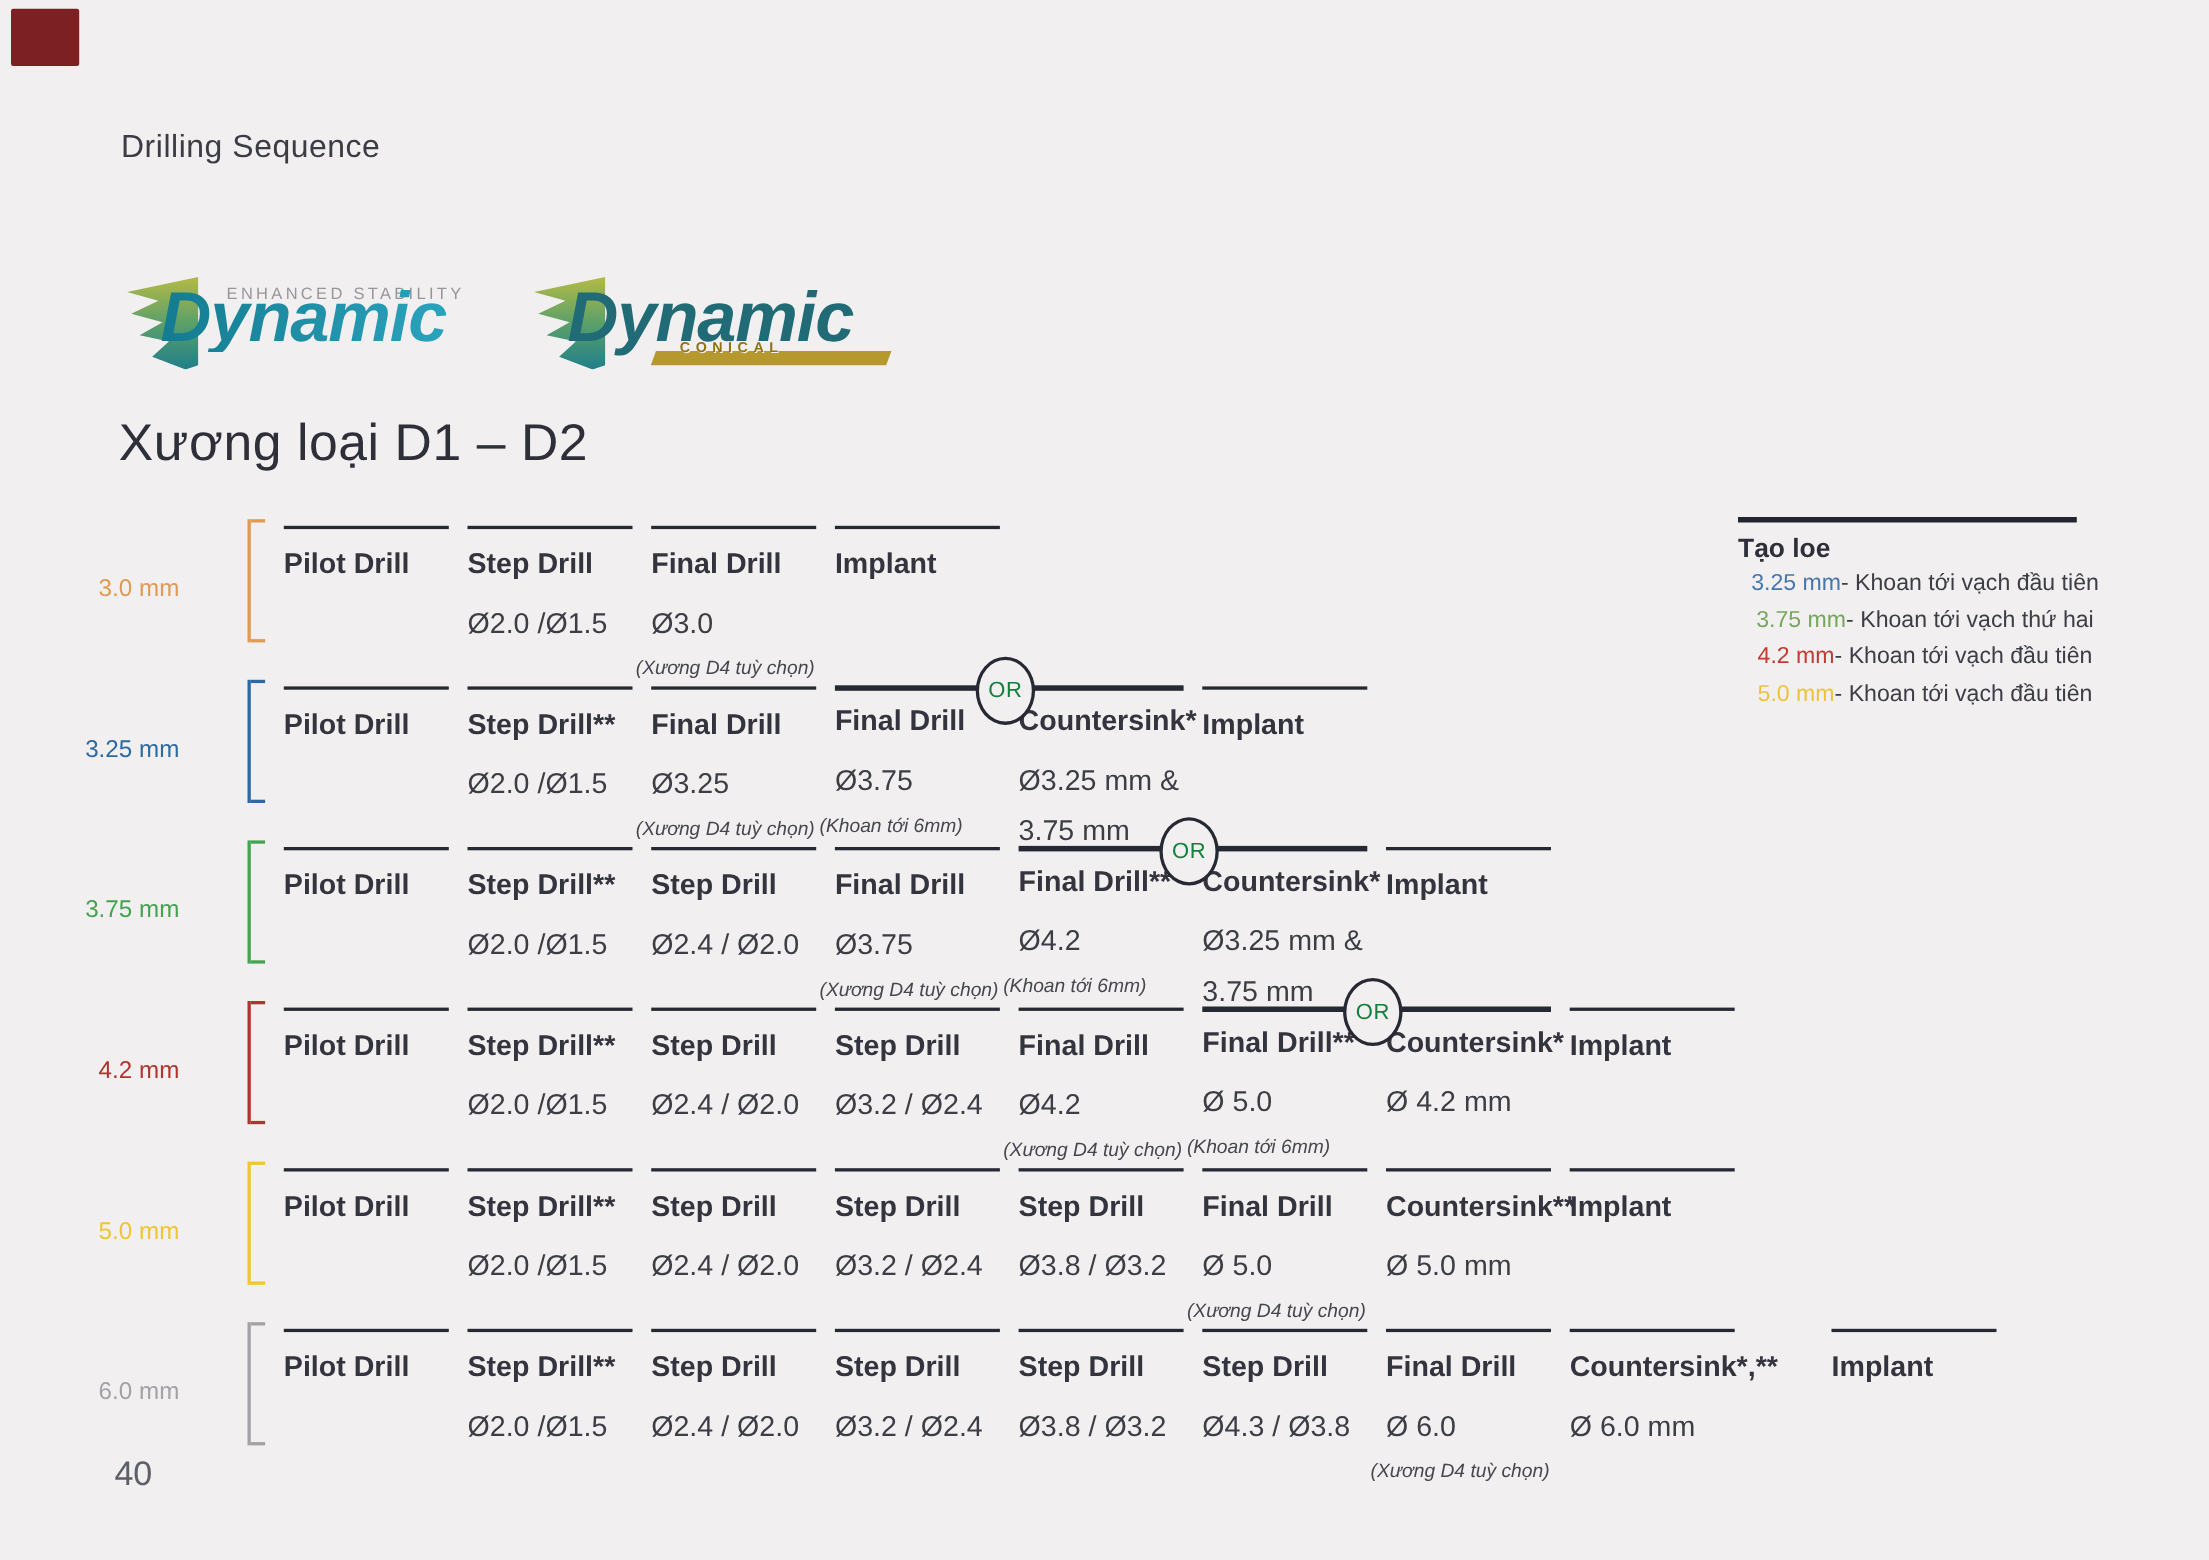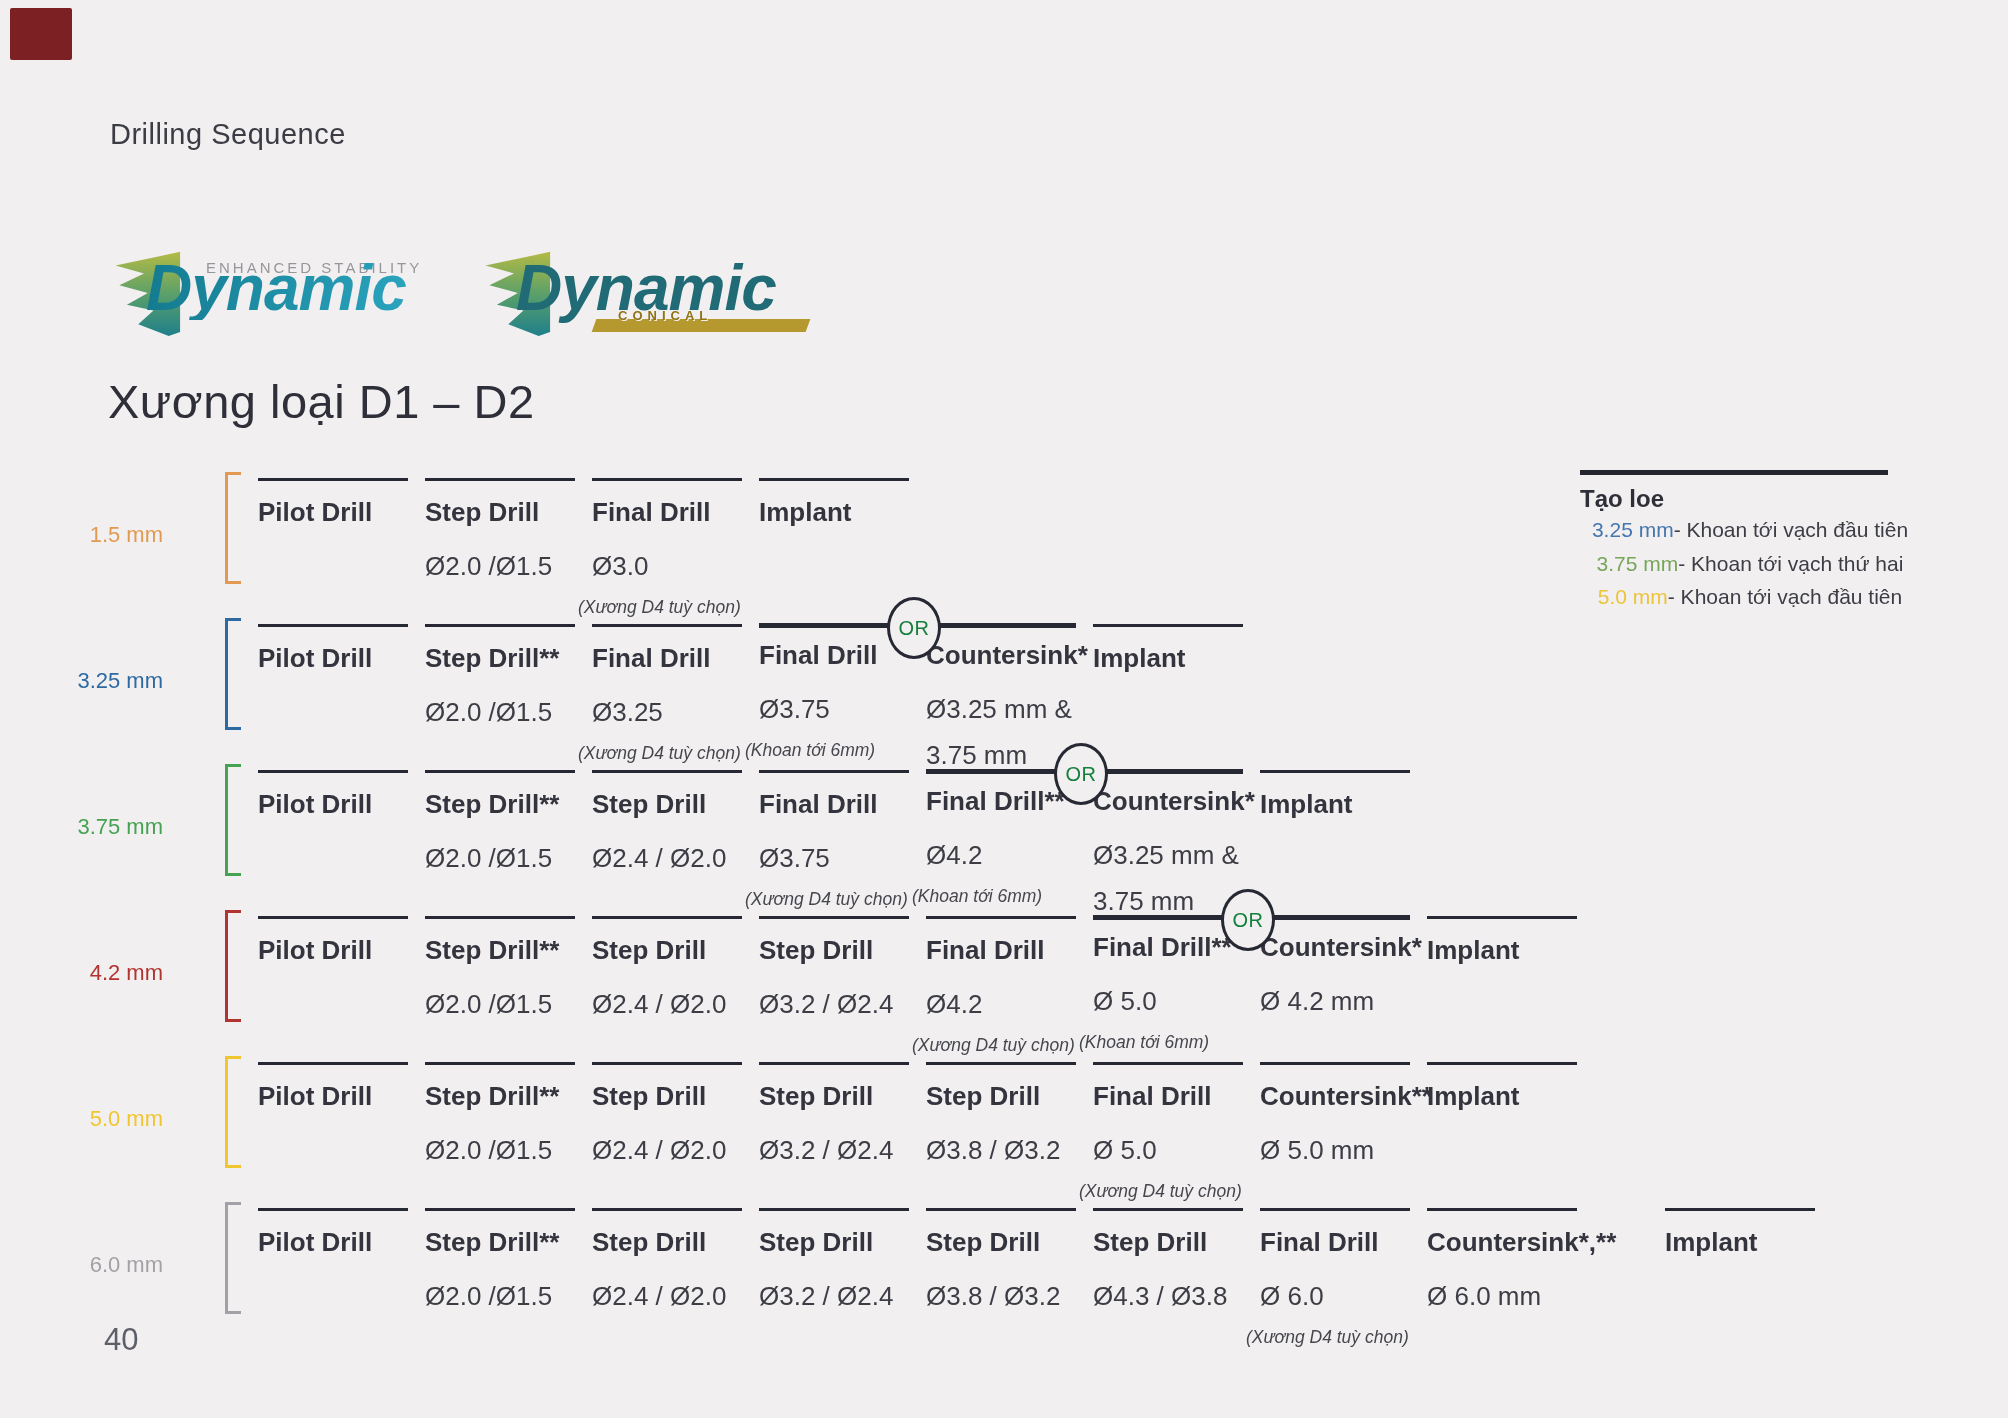--- a/index.html
+++ b/index.html
@@ -117,27 +117,28 @@
 </div>
 
 <div class="abs" id="bone-heading">Xương loại D1 – D2</div>
 
 <div class="abs" id="legend">
   <div class="legend-line"></div>
   <div class="legend-title">Tạo loe</div>
   <div id="legend-items">
       <div class="legend-item"><span class="legend-size" style="color: rgb(69, 118, 173);">3.25 mm</span><span class="legend-text">- Khoan tới vạch đầu tiên</span></div>
       <div class="legend-item"><span class="legend-size" style="color: rgb(118, 166, 90);">3.75 mm</span><span class="legend-text">- Khoan tới vạch thứ hai</span></div>
+      <div class="legend-item"><span class="legend-size" style="color: rgb(195, 58, 49);">4.2 mm</span><span class="legend-text">- Khoan tới vạch đầu tiên</span></div>
       <div class="legend-item"><span class="legend-size" style="color: rgb(236, 196, 58);">5.0 mm</span><span class="legend-text">- Khoan tới vạch đầu tiên</span></div>
     </div>
 </div>
 
 <div class="abs" id="drill-table">
     <div class="drow">
-      <div class="row-label" style="color: rgb(225, 154, 81);">1.5 mm</div>
+      <div class="row-label" style="color: rgb(225, 154, 81);">3.0 mm</div>
       <div class="row-bracket" style="color: rgb(225, 154, 81);"></div>
       <div class="cells">
         <div class="cell">
           <div class="overline"></div>
           <div class="cell-title">Pilot Drill</div>
         </div>
         <div class="cell">
           <div class="overline"></div>
           <div class="cell-title">Step Drill</div>
           <div class="cell-value">Ø2.0 /Ø1.5</div>

